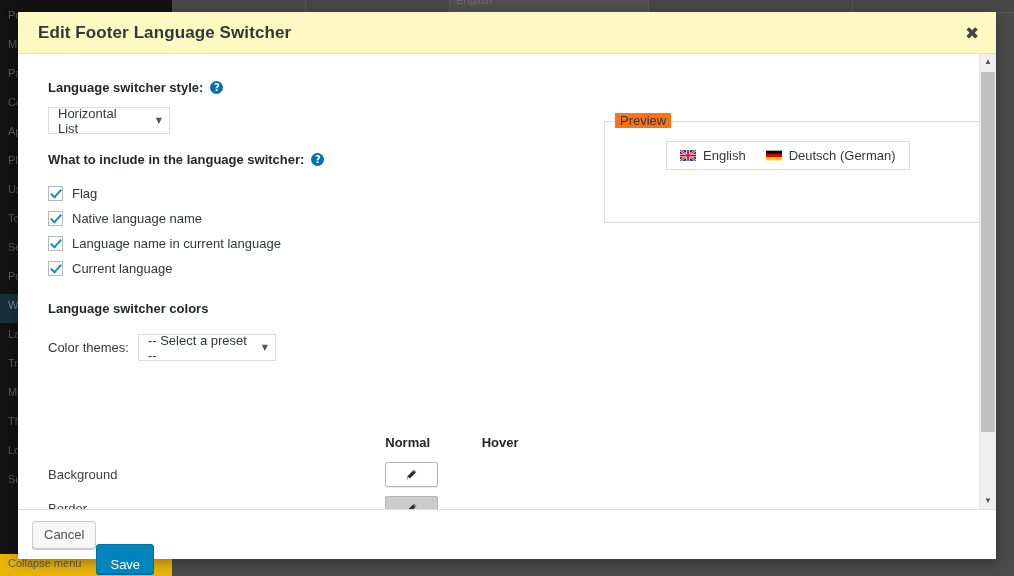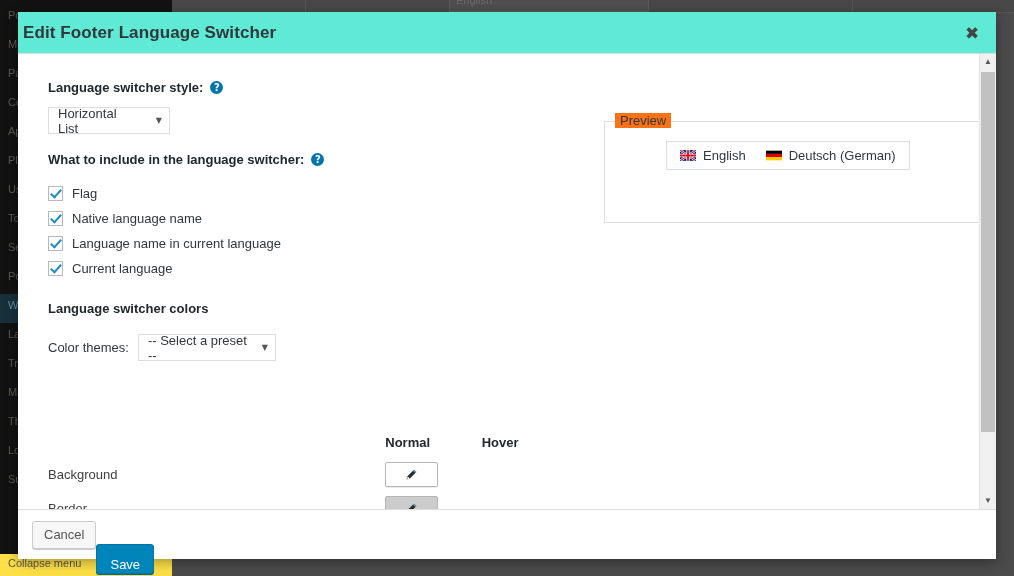--- a/index.html
+++ b/index.html
@@ -75,21 +75,21 @@
     color: #6b6b6b;
     font-size: 11px;
     padding: 3px 6px;
     box-sizing: border-box;
     overflow: hidden;
   }
   .bd-bottom {
     position: absolute;
     left: 0; bottom: 0;
     width: 172px; height: 22px;
-    background: #fde047;
+    background: #eab308;
     color: #5d5850;
     font-size: 11px;
     padding: 3px 8px;
     box-sizing: border-box;
     white-space: nowrap;
     overflow: hidden;
   }
 
   
   .modal {
@@ -100,25 +100,25 @@
     height: 547px;
     background: #fff;
     box-sizing: border-box;
     box-shadow: 0 3px 12px rgba(0,0,0,.35);
     display: flex;
     flex-direction: column;
   }
   .modal-header {
     height: 42px;
     min-height: 42px;
-    background: #5eead4;
+    background: #fef9c3;
     border-bottom: 1px solid #ddd;
     display: flex;
     align-items: center;
-    padding: 0 5px;
+    padding: 0 20px;
     box-sizing: border-box;
     position: relative;
   }
   .modal-title {
     font-size: 17px;
     font-weight: bold;
     color: #32373c;
     letter-spacing: .1px;
   }
   .close-btn {

